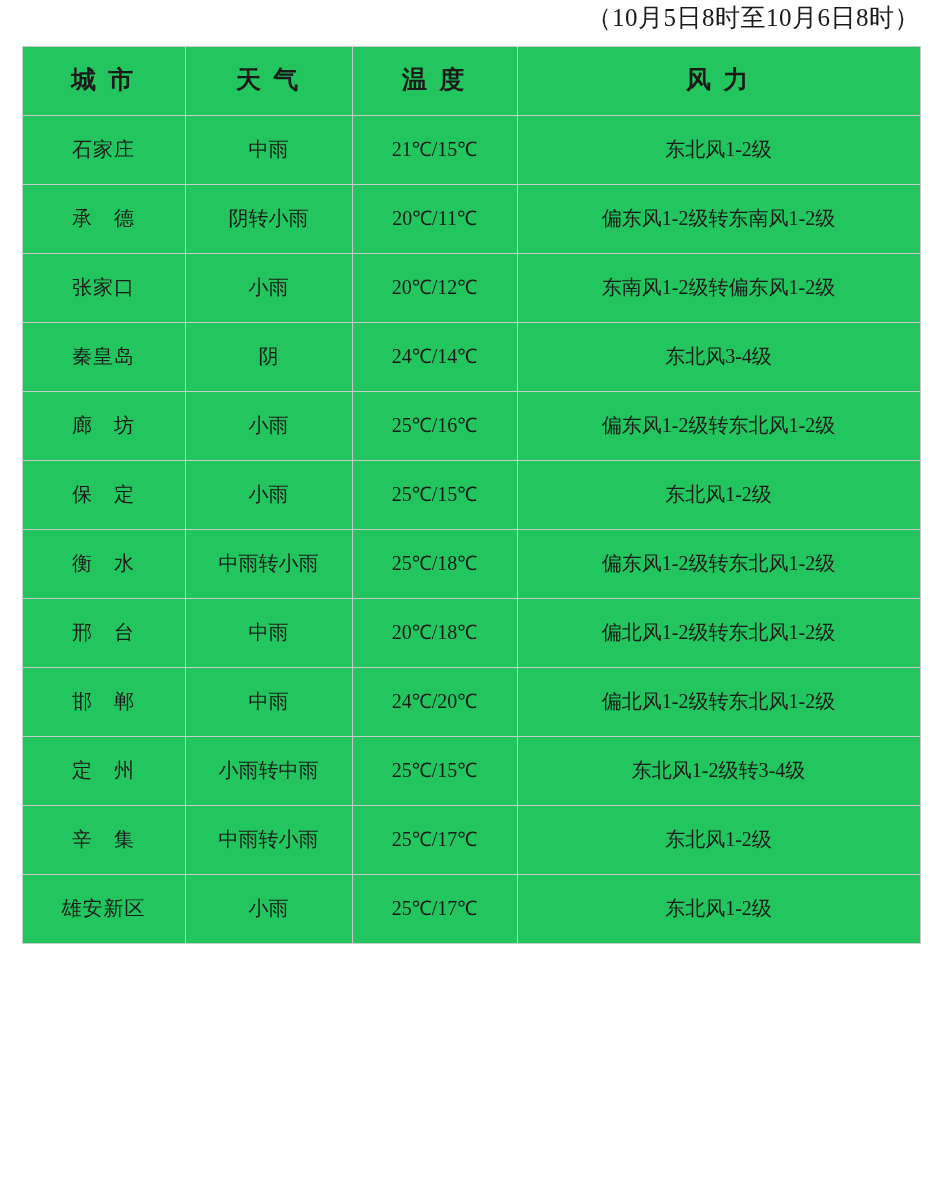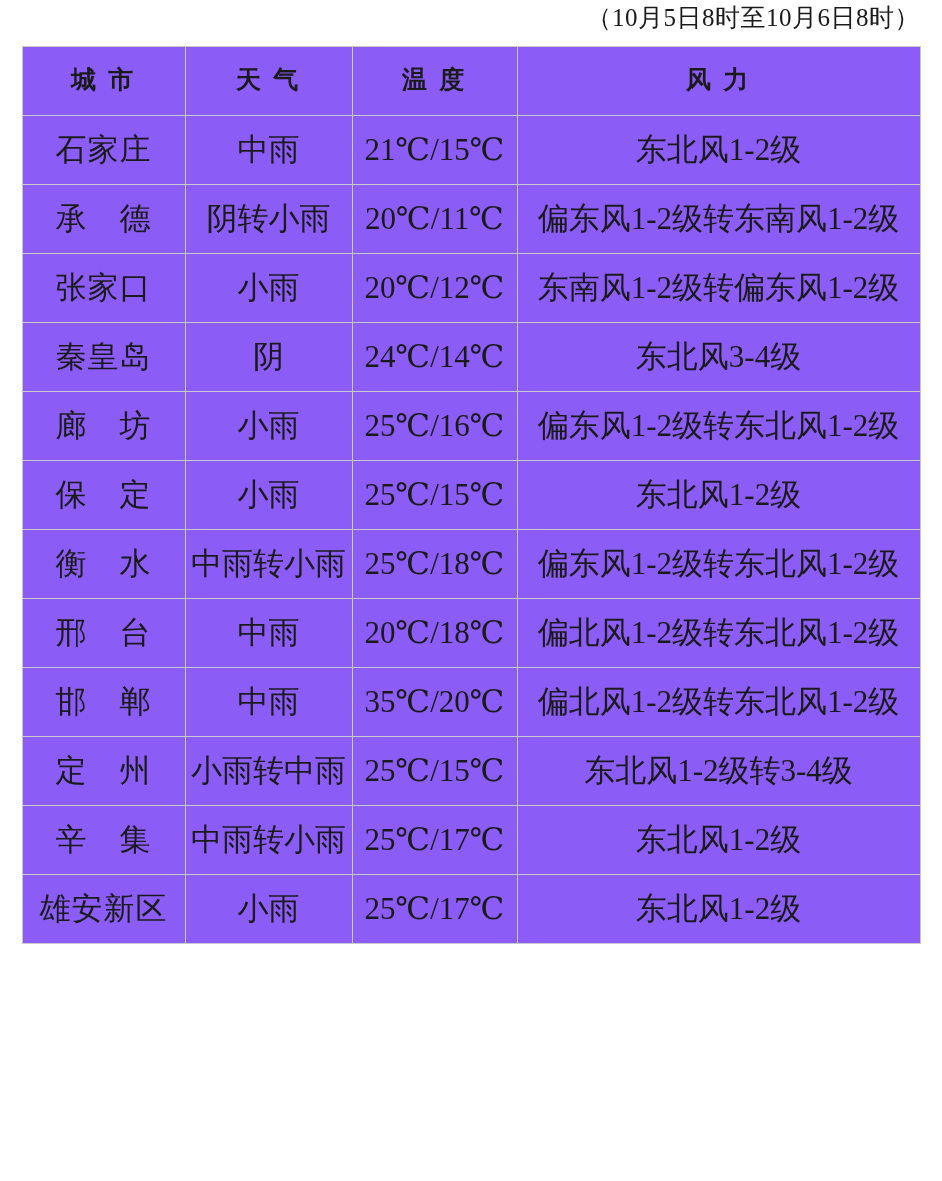--- a/index.html
+++ b/index.html
@@ -31,29 +31,30 @@
     line-height: 1.1;
     padding-top: 4px;
     padding-bottom: 14px;
     color: #1a1a1a;
     font-family: "Liberation Serif", "DejaVu Serif", serif;
   }
   table.weather {
     border-collapse: collapse;
     width: 898px;
     table-layout: fixed;
-    background: #8b5cf6;
+    background: #22c55e;
+    font-family: Liberation Serif, serif;
   }
   table.weather th,
   table.weather td {
     border: 1px solid #c9c9c9;
     text-align: center;
     vertical-align: middle;
     height: 68px;
-    font-size: 31px;
+    font-size: 20px;
     font-weight: normal;
     padding: 0 4px;
     line-height: 1.15;
     color: #1a1a1a;
   }
   table.weather thead th {
     font-weight: bold;
     font-size: 25px;
     letter-spacing: 3px;
   }
@@ -146,21 +147,21 @@
       </tr>
       <tr>
         <td class="city">邢　台</td>
         <td class="weather-cell">中雨</td>
         <td class="temp">20℃/18℃</td>
         <td class="wind">偏北风1-2级转东北风1-2级</td>
       </tr>
       <tr>
         <td class="city">邯　郸</td>
         <td class="weather-cell">中雨</td>
-        <td class="temp">35℃/20℃</td>
+        <td class="temp">24℃/20℃</td>
         <td class="wind">偏北风1-2级转东北风1-2级</td>
       </tr>
       <tr>
         <td class="city">定　州</td>
         <td class="weather-cell">小雨转中雨</td>
         <td class="temp">25℃/15℃</td>
         <td class="wind">东北风1-2级转3-4级</td>
       </tr>
       <tr>
         <td class="city">辛　集</td>

